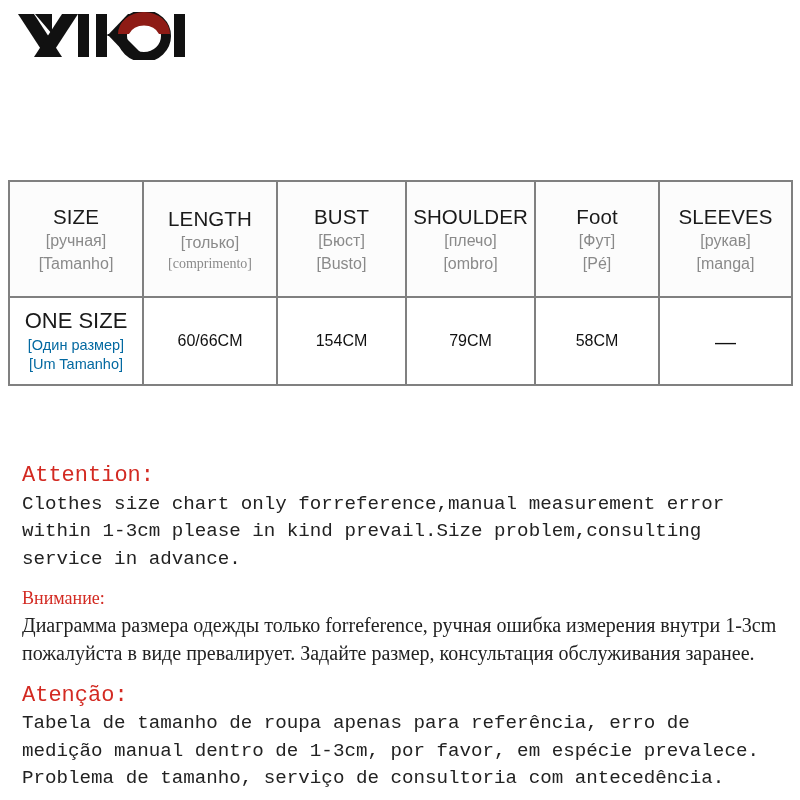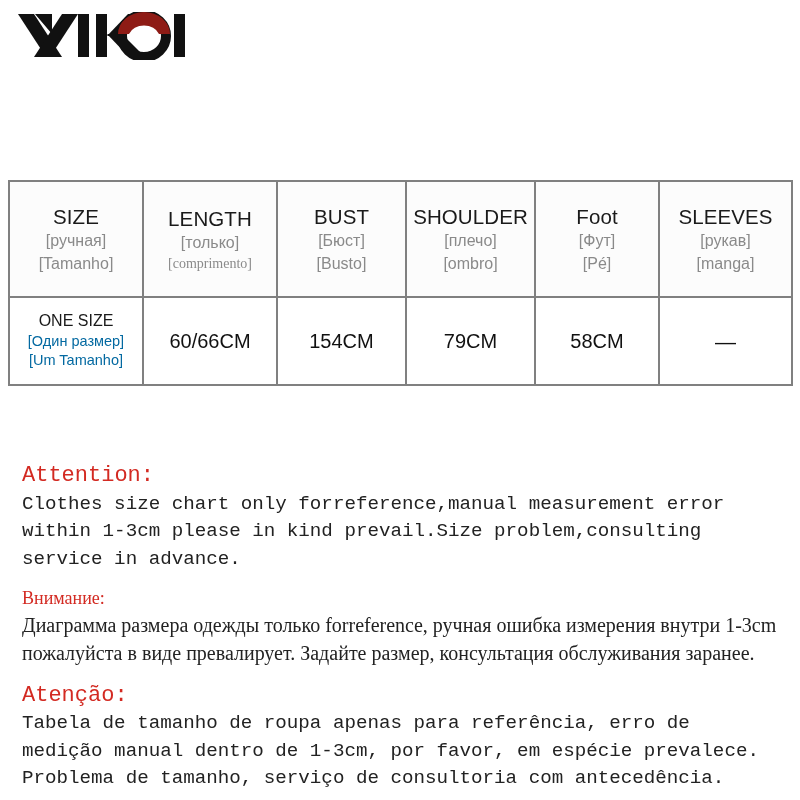--- a/index.html
+++ b/index.html
@@ -60,33 +60,33 @@
   }
   .h-sub {
     font-size: 16px;
     color: #8a8a8a;
     line-height: 1.38;
     white-space: nowrap;
   }
   .h-sub-sm { font-size: 14px; font-family: Liberation Serif, serif; }
 
   .d-main {
-    font-size: 16px;
+    font-size: 22px;
     color: #1a1a1a;
     line-height: 1.3;
     white-space: nowrap;
   }
   .d-sub {
     font-size: 14.5px;
     color: #0369a1;
     line-height: 1.35;
     white-space: nowrap;
   }
   .d-value {
-    font-size: 20px;
+    font-size: 16px;
     color: #111111;
     line-height: 1.2;
     white-space: nowrap;
   }
   .d-dash {
     font-size: 21px;
     color: #111111;
     line-height: 1;
   }
 

